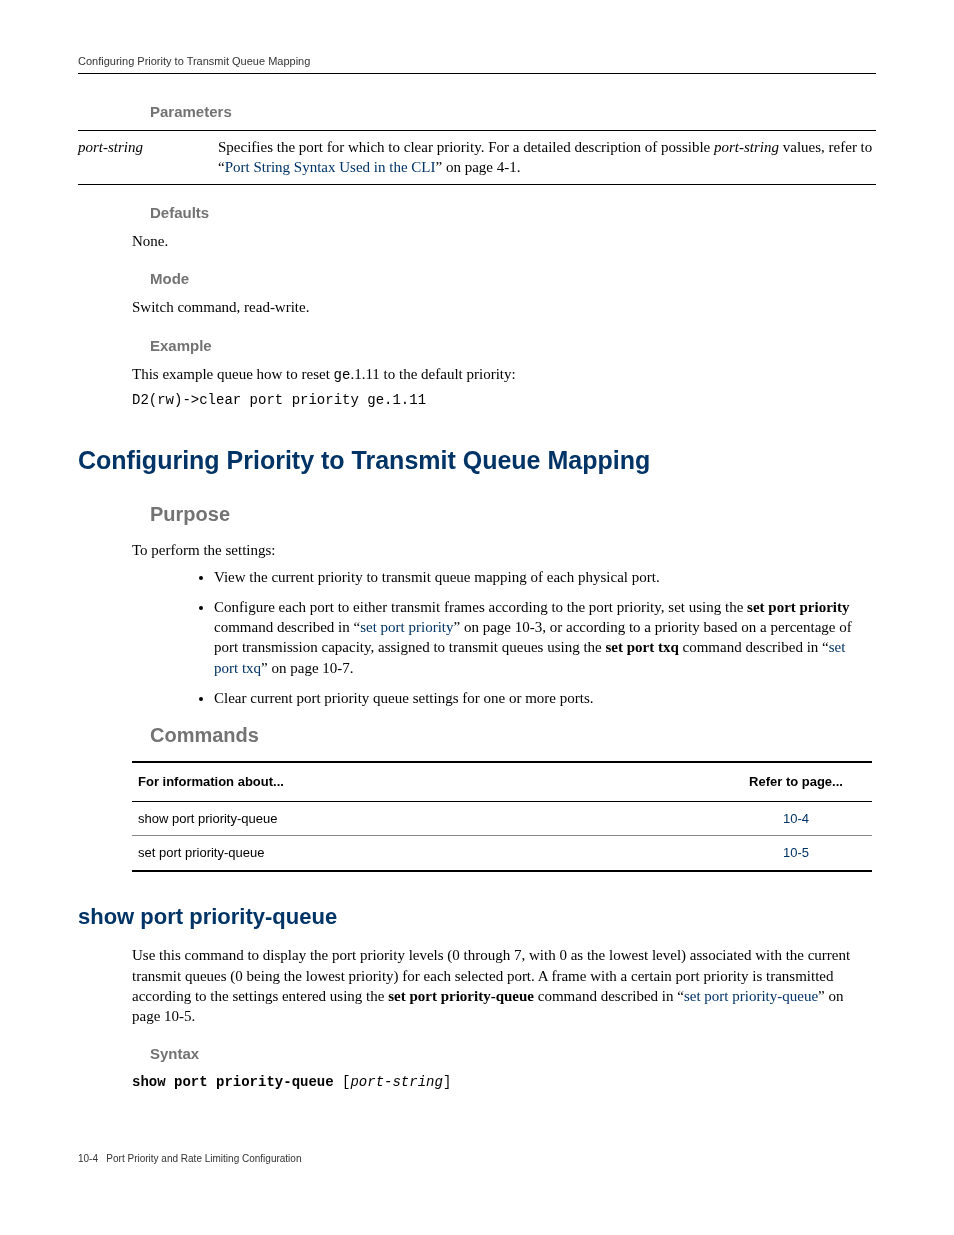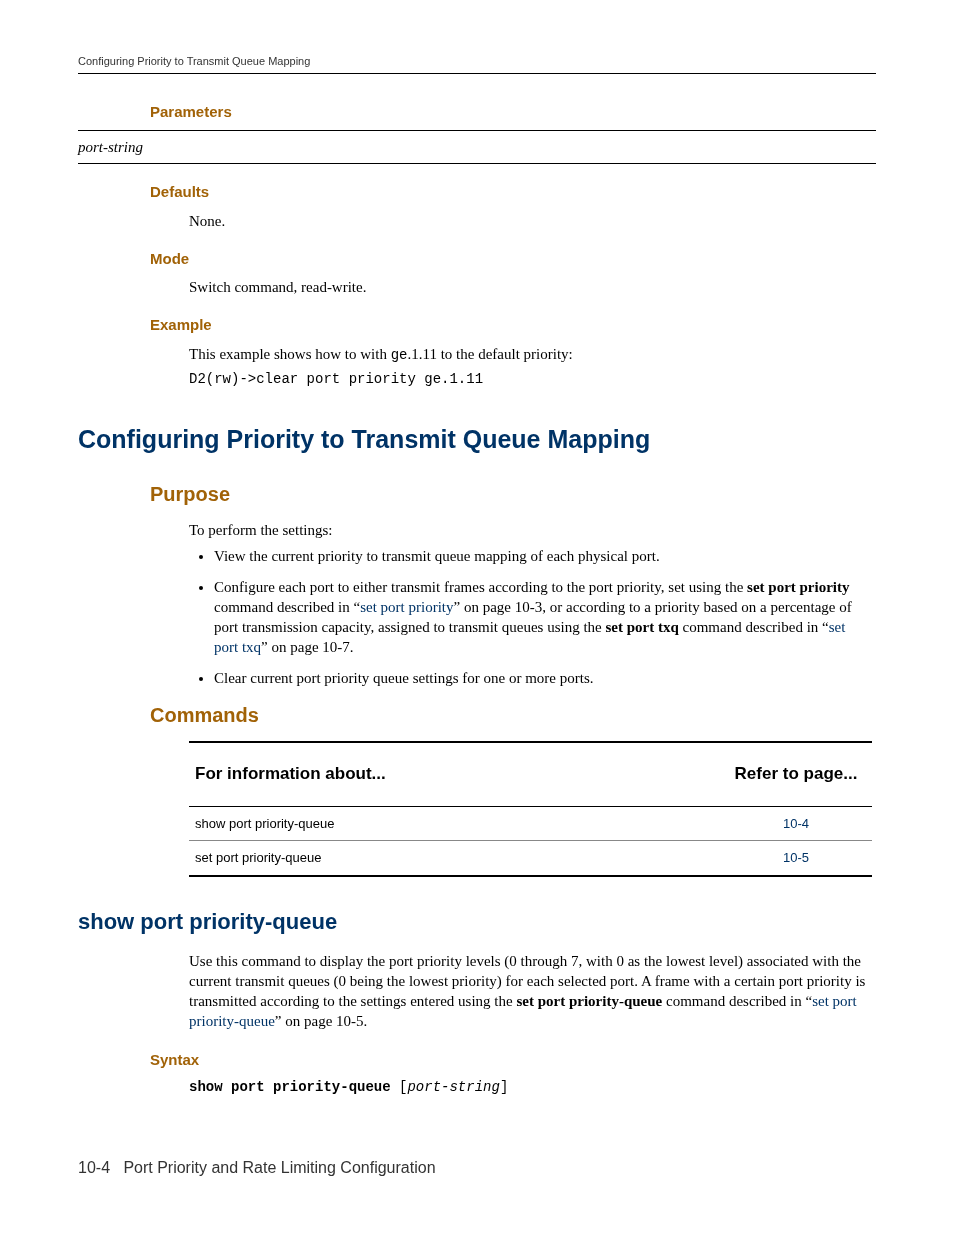--- a/index.html
+++ b/index.html
@@ -17,28 +17,28 @@
     font-family: Arial, Helvetica, sans-serif;
     font-size: 11px;
     color: #333;
     border-bottom: 1px solid #000;
     padding-bottom: 4px;
     margin-bottom: 28px;
   }
   .h-blue-bold {
     font-family: Arial, Helvetica, sans-serif;
     font-weight: bold;
-    color: #a16207;
+    color: #737373;
   }
   .h4 { font-size: 15px; margin: 18px 0 8px 0; }
   .h3 { font-size: 20px; margin: 14px 0 12px 0; }
   .h2 { font-size: 22px; margin: 30px 0 14px 0; color: #003366; font-family: Arial, Helvetica, sans-serif; font-weight: bold;}
   .h1 { font-size: 25px; margin: 34px 0 24px 0; color: #003366; font-family: Arial, Helvetica, sans-serif; font-weight: bold;}
   .indent-1 { margin-left: 72px; }
-  .content-block { margin-left: 111px; margin-right: 4px; }
+  .content-block { margin-left: 54px; margin-right: 4px; }
   .param-table {
     border-top: 1px solid #000;
     border-bottom: 1px solid #000;
     padding: 6px 0;
     margin: 6px 0 16px 0;
   }
   .param-row { display: flex; }
   .param-name { width: 140px; font-style: italic; flex: 0 0 140px; }
   .param-desc { flex: 1; }
   .italic { font-style: italic; }
@@ -50,63 +50,66 @@
   li { margin-bottom: 10px; }
   .cmd-table {
     margin-top: 10px;
     border-top: 2px solid #000;
     border-bottom: 2px solid #000;
   }
   .cmd-table .thead {
     display: flex;
     font-family: Arial, Helvetica, sans-serif;
     font-weight: bold;
-    font-size: 17px;
-    padding: 20px 6px;
+    font-size: 13px;
+    padding: 10px 6px;
     border-bottom: 1.5px solid #000;
   }
   .cmd-table .trow {
     display: flex;
     font-family: Arial, Helvetica, sans-serif;
     font-size: 13px;
     padding: 8px 6px;
     border-bottom: 1px solid #888;
   }
   .cmd-table .trow:last-child { border-bottom: none; }
   .col-info { flex: 1; }
   .col-page { width: 140px; text-align: center; }
   .page-link { color: #003366; }
   .footer {
     font-family: Arial, Helvetica, sans-serif;
-    font-size: 16px;
+    font-size: 10px;
     color: #333;
     margin-top: 60px;
   }
 </style>
 </head>
 <body>
 
 <div class="header-bar">Configuring Priority to Transmit Queue Mapping</div>
 
 <div class="h-blue-bold h4 indent-1">Parameters</div>
 <div class="content-block param-table">
   <div class="param-row">
     <div class="param-name">port-string</div>
+    <div class="param-desc">
+      <span>Specifies the port for which to clear priority. For a detailed description of possible </span><span class="italic">port-string</span><span> values, refer to “</span><span class="link">Port String Syntax Used in the CLI</span><span>” on page 4-1.</span>
+    </div>
   </div>
 </div>
 
 <div class="h-blue-bold h4 indent-1">Defaults</div>
 <p class="content-block">None.</p>
 
 <div class="h-blue-bold h4 indent-1">Mode</div>
 <p class="content-block">Switch command, read-write.</p>
 
 <div class="h-blue-bold h4 indent-1">Example</div>
 <p class="content-block">
-  <span>This example shows how to with </span><span class="mono">ge</span><span>.1.11 to the default priority:</span>
+  <span>This example queue how to reset </span><span class="mono">ge</span><span>.1.11 to the default priority:</span>
 </p>
 <p class="content-block mono">D2(rw)-&gt;clear port priority ge.1.11</p>
 
 <div class="h1">Configuring Priority to Transmit Queue Mapping</div>
 
 <div class="h3 h-blue-bold indent-1">Purpose</div>
 <p class="content-block">To perform the settings:</p>
 <ul class="content-block" style="margin-left:116px; padding-left:20px;">
   <li>View the current priority to transmit queue mapping of each physical port.</li>
   <li>

